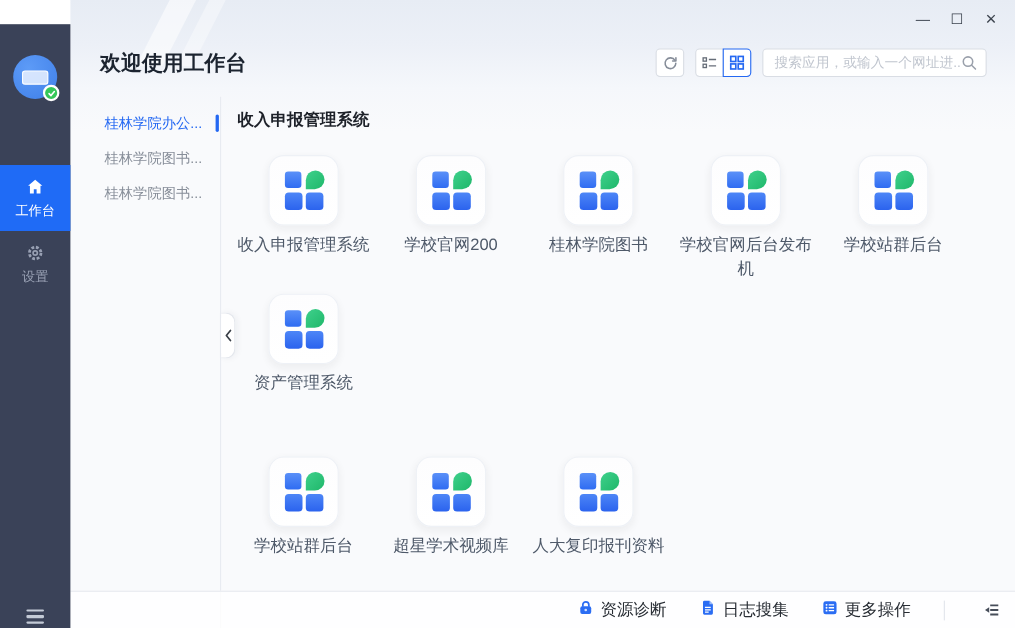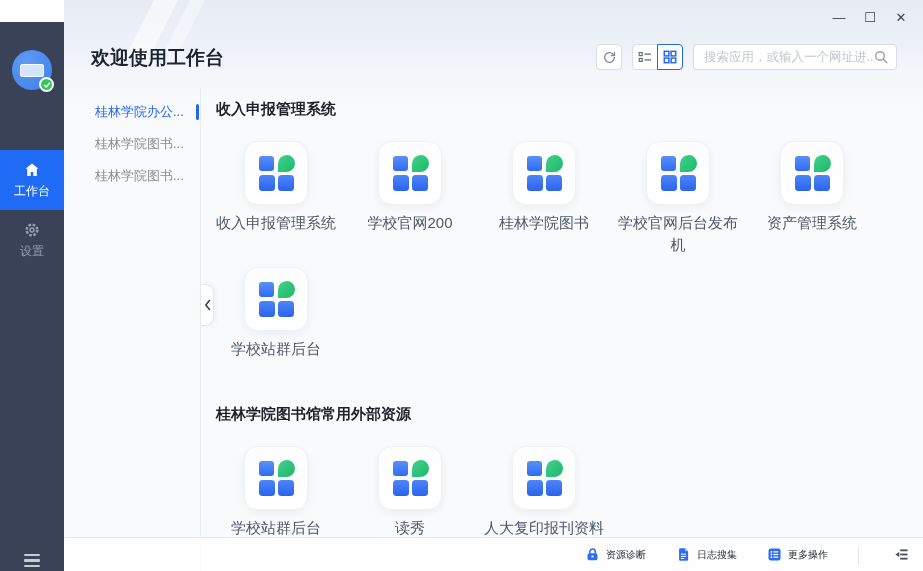--- a/index.html
+++ b/index.html
@@ -64,21 +64,21 @@
 
   .app-icon { position:relative; width:37px; height:37px; }
   .app-icon i { position:absolute; display:block; }
   .app-icon .tl { left:1px; top:1px;  width:15px; height:15px; border-radius:3px; background:linear-gradient(180deg,#5a90f8,#2f6cf2); }
   .app-icon .bl { left:1px; bottom:1px; width:16px; height:16px; border-radius:3.5px; background:linear-gradient(180deg,#4d86f7,#2b63ee); }
   .app-icon .br { right:1px; bottom:1px; width:16px; height:16px; border-radius:3.5px; background:linear-gradient(180deg,#4d86f7,#2b63ee); }
   .app-icon .leaf { right:0; top:0; width:17px; height:17px; border-radius:52% 48% 52% 0; background:linear-gradient(135deg,#3fd18c,#1fb76a); }
 
   
   .bottom-bar { position:absolute; left:0; right:0; bottom:0; height:34px; background:rgba(255,255,255,.8); border-top:1px solid #e6e9ef; display:flex; align-items:center; justify-content:flex-end; gap:30px; padding-right:10px; z-index:5; }
-  .bar-item { display:flex; align-items:center; gap:6px; color:#272c33; font-size:10px; cursor:pointer; }
+  .bar-item { display:flex; gap:6px; color:#272c33; font-size:15px; cursor:pointer; }
   .bar-divider { width:1px; height:18px; background:#e2e5eb; }
   .tray-btn { width:24px; height:24px; display:flex; align-items:center; justify-content:center; cursor:pointer; border-radius:3px; }
 </style>
 </head>
 <body>
 
 <div class="window">
 
   <div class="sidebar">
     <div class="avatar-wrap">
@@ -225,58 +225,57 @@
           </div>
           <div class="cell">
             <div class="tile">
                 <div class="app-icon">
                   <i class="tl"></i>
                   <i class="leaf"></i>
                   <i class="bl"></i>
                   <i class="br"></i>
                 </div>
               </div>
+            <div class="app-label">学校站群后台</div>
+          </div>
+          <div class="cell">
+            <div class="tile">
+                <div class="app-icon">
+                  <i class="tl"></i>
+                  <i class="leaf"></i>
+                  <i class="bl"></i>
+                  <i class="br"></i>
+                </div>
+              </div>
             <div class="app-label">资产管理系统</div>
           </div>
+        </div>
+
+        <div class="grid">
           <div class="cell">
             <div class="tile">
                 <div class="app-icon">
                   <i class="tl"></i>
                   <i class="leaf"></i>
                   <i class="bl"></i>
                   <i class="br"></i>
                 </div>
               </div>
             <div class="app-label">学校站群后台</div>
           </div>
-        </div>
-
-        <div class="group-title">桂林学院图书馆常用外部资源</div>
-        <div class="grid">
-          <div class="cell">
-            <div class="tile">
-                <div class="app-icon">
-                  <i class="tl"></i>
-                  <i class="leaf"></i>
-                  <i class="bl"></i>
-                  <i class="br"></i>
-                </div>
-              </div>
-            <div class="app-label">学校站群后台</div>
-          </div>
-          <div class="cell">
-            <div class="tile">
-                <div class="app-icon">
-                  <i class="tl"></i>
-                  <i class="leaf"></i>
-                  <i class="bl"></i>
-                  <i class="br"></i>
-                </div>
-              </div>
-            <div class="app-label">读秀</div>
+          <div class="cell">
+            <div class="tile">
+                <div class="app-icon">
+                  <i class="tl"></i>
+                  <i class="leaf"></i>
+                  <i class="bl"></i>
+                  <i class="br"></i>
+                </div>
+              </div>
+            <div class="app-label">超星学术视频库</div>
           </div>
           <div class="cell">
             <div class="tile">
                 <div class="app-icon">
                   <i class="tl"></i>
                   <i class="leaf"></i>
                   <i class="bl"></i>
                   <i class="br"></i>
                 </div>
               </div>

